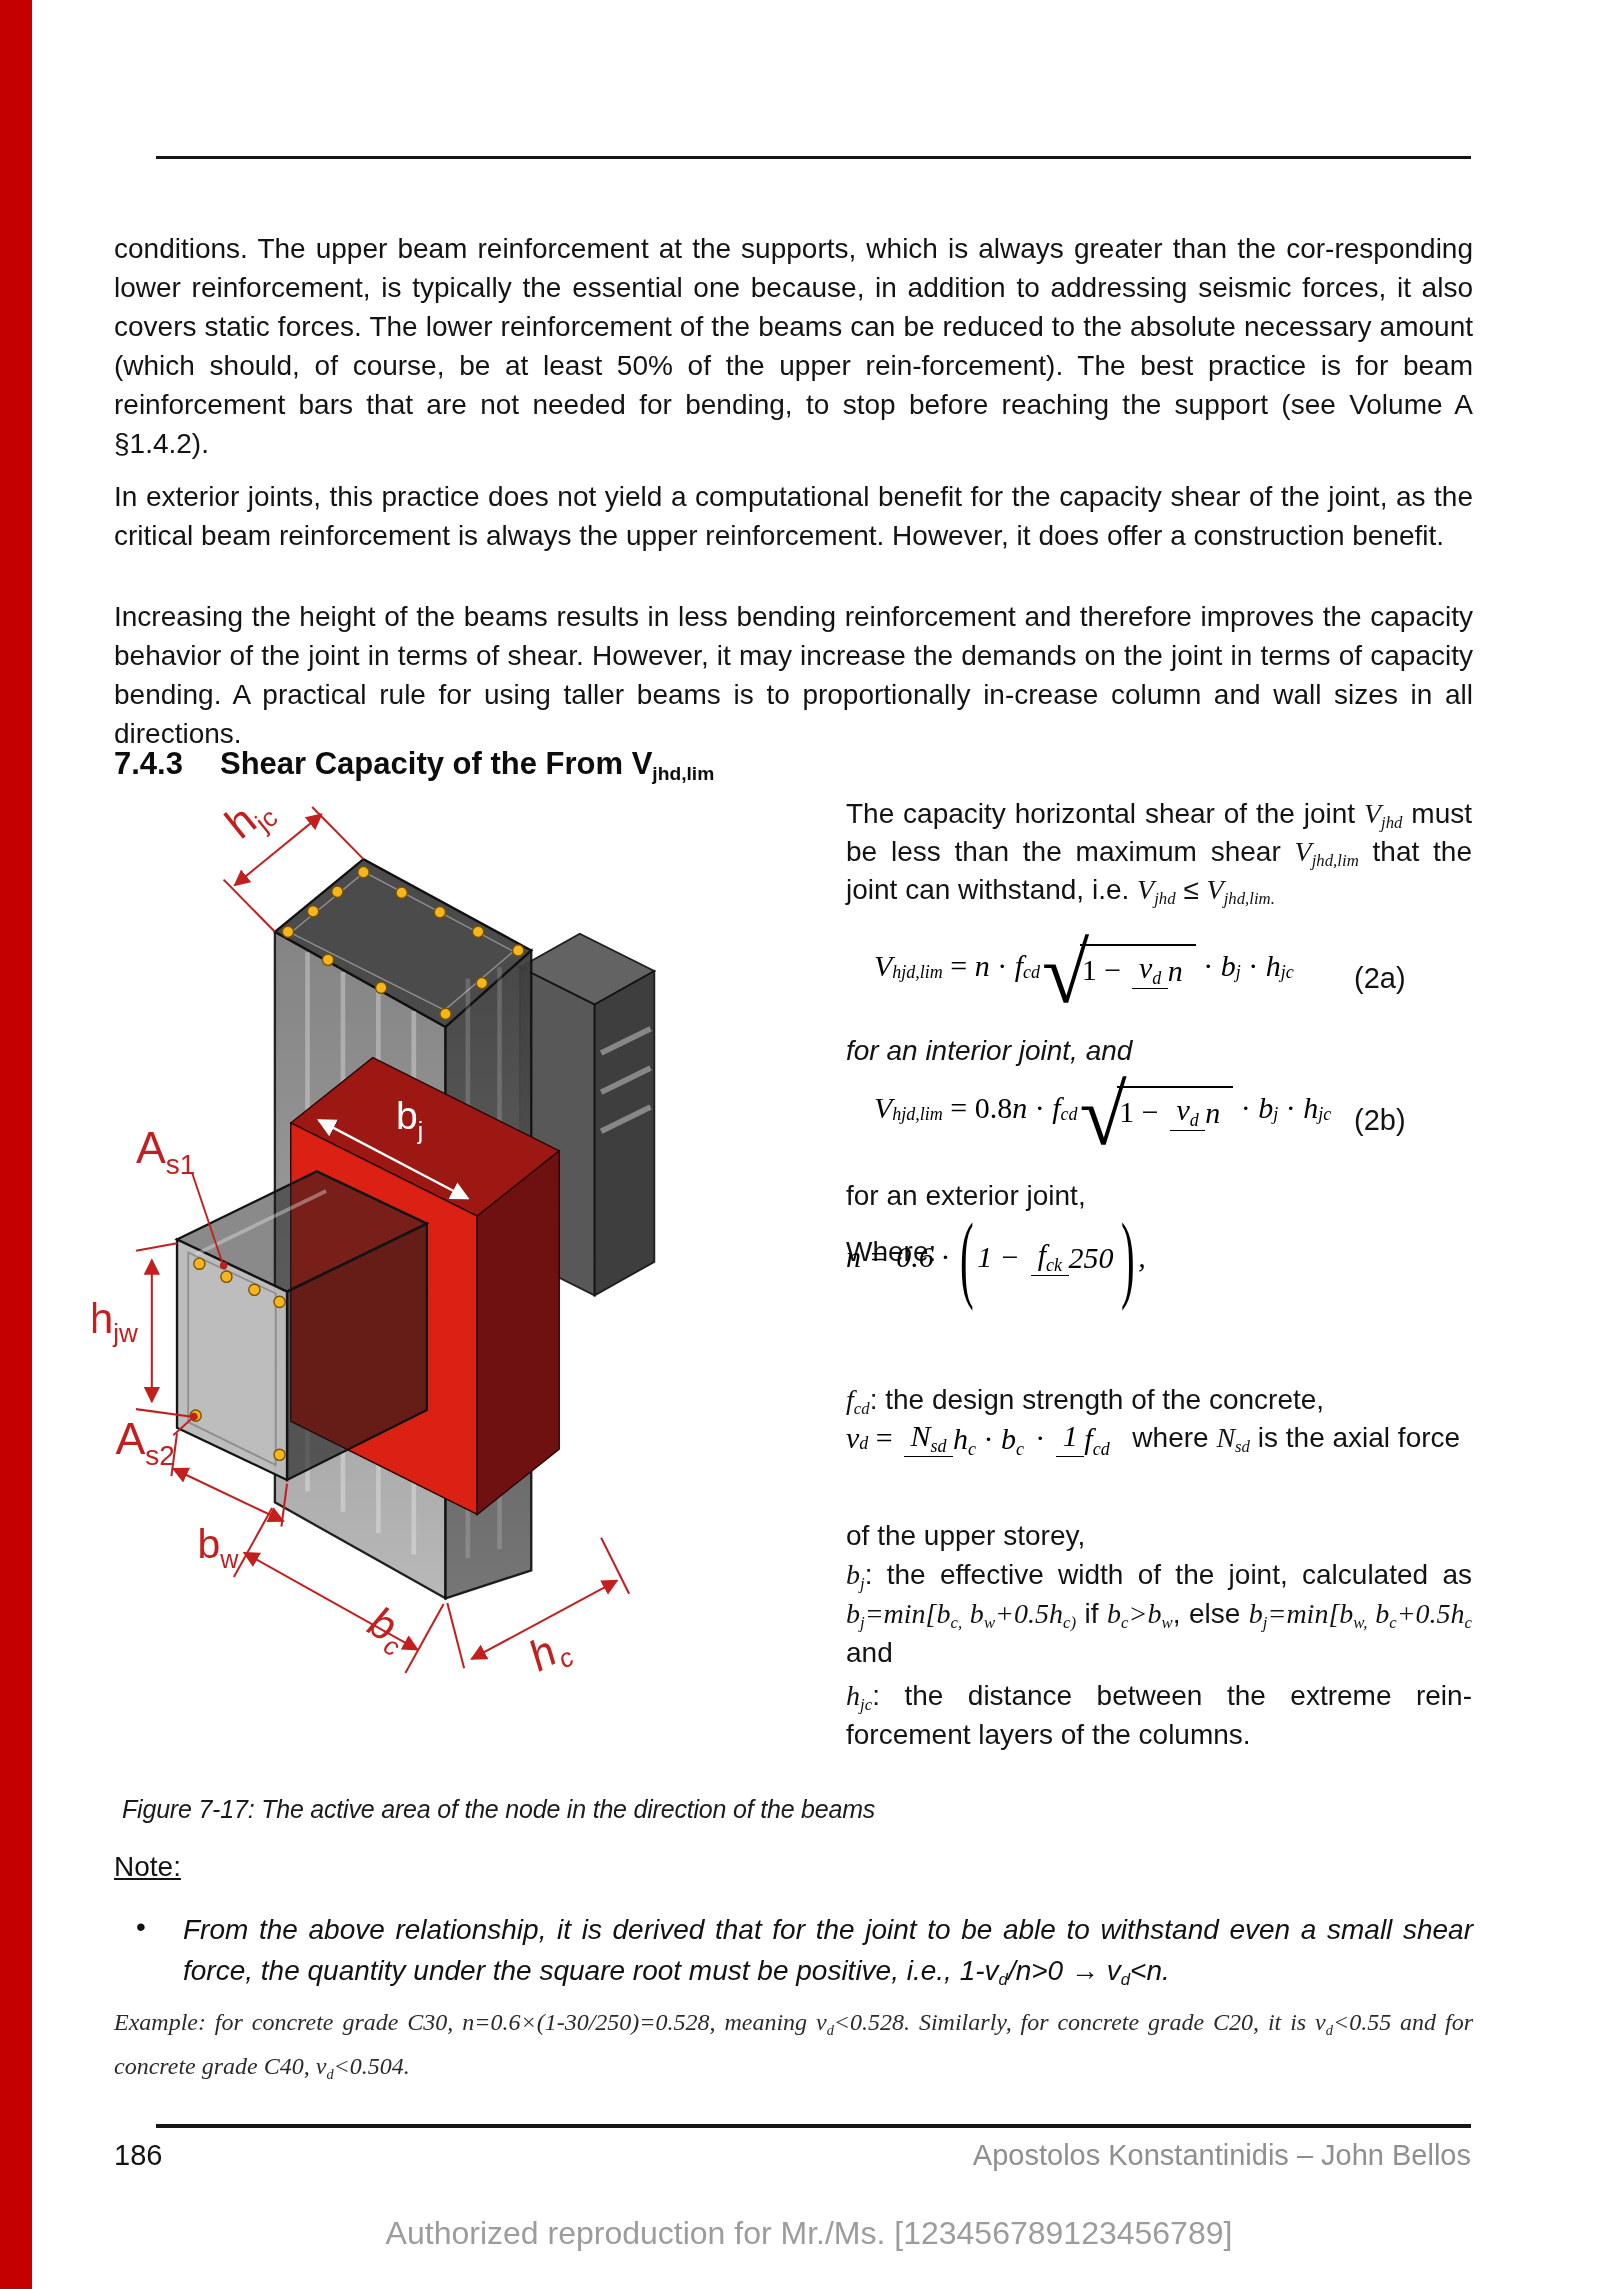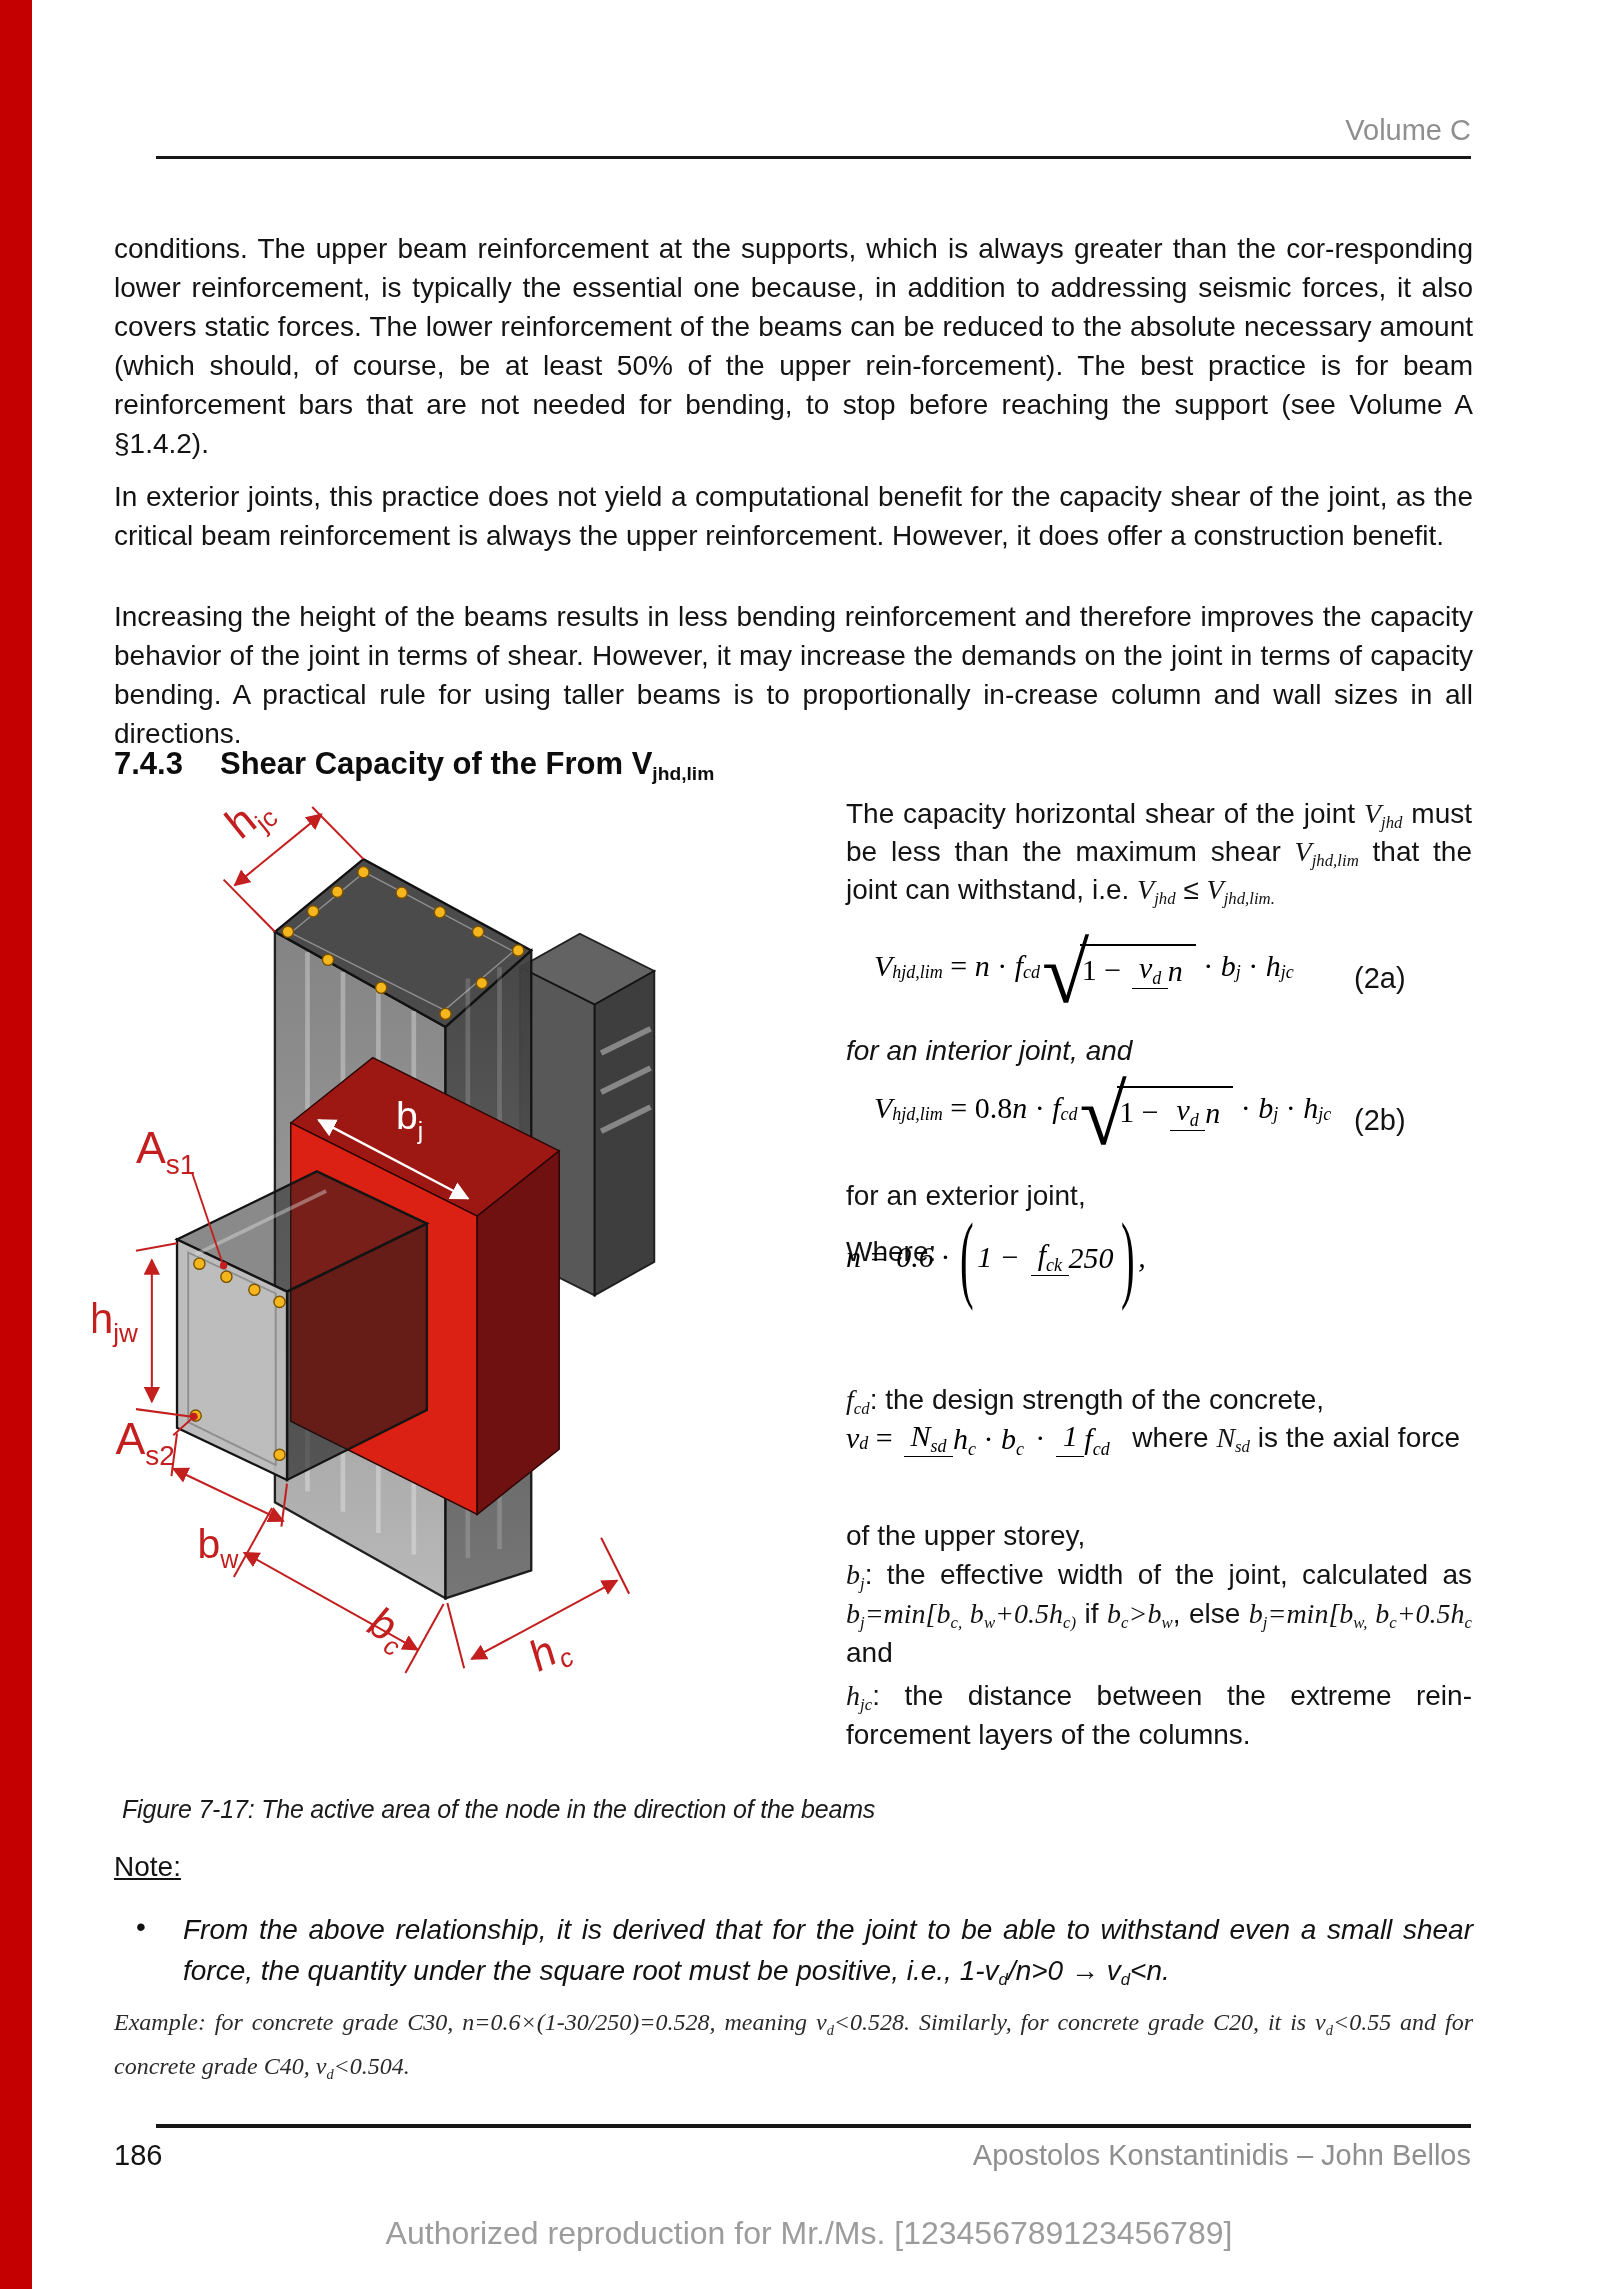--- a/index.html
+++ b/index.html
@@ -49,21 +49,20 @@
   .figwrap{position:absolute;left:93px;top:792px;width:746px;height:990px;}
   svg text{font-family:"Liberation Sans",sans-serif;}
 </style>
 </head>
 <body>
 
 <div class="page">
 
   <div class="stripe" style="background:#c40000;"></div>
 
-  <div class="hdr-volume">Volume C</div>
   <div class="hdr-rule"></div>
 
   <div class="para" style="top:229px;">conditions. The upper beam reinforcement at the supports, which is always greater than the cor-responding lower reinforcement, is typically the essential one because, in addition to addressing seismic forces, it also covers static forces. The lower reinforcement of the beams can be reduced to the absolute necessary amount (which should, of course, be at least 50% of the upper rein-forcement). The best practice is for beam reinforcement bars that are not needed for bending, to stop before reaching the support (see Volume A §1.4.2).</div>
   <div class="para" style="top:477px;">In exterior joints, this practice does not yield a computational benefit for the capacity shear of the joint, as the critical beam reinforcement is always the upper reinforcement. However, it does offer a construction benefit.</div>
   <div class="para" style="top:597px;">Increasing the height of the beams results in less bending reinforcement and therefore improves the capacity behavior of the joint in terms of shear. However, it may increase the demands on the joint in terms of capacity bending. A practical rule for using taller beams is to proportionally in-crease column and wall sizes in all directions.</div>
 
   <div class="h3">
     <span class="num">7.4.3</span><span>Shear Capacity of the From V</span><span class="subsc">jhd,lim</span>
   </div>
 

